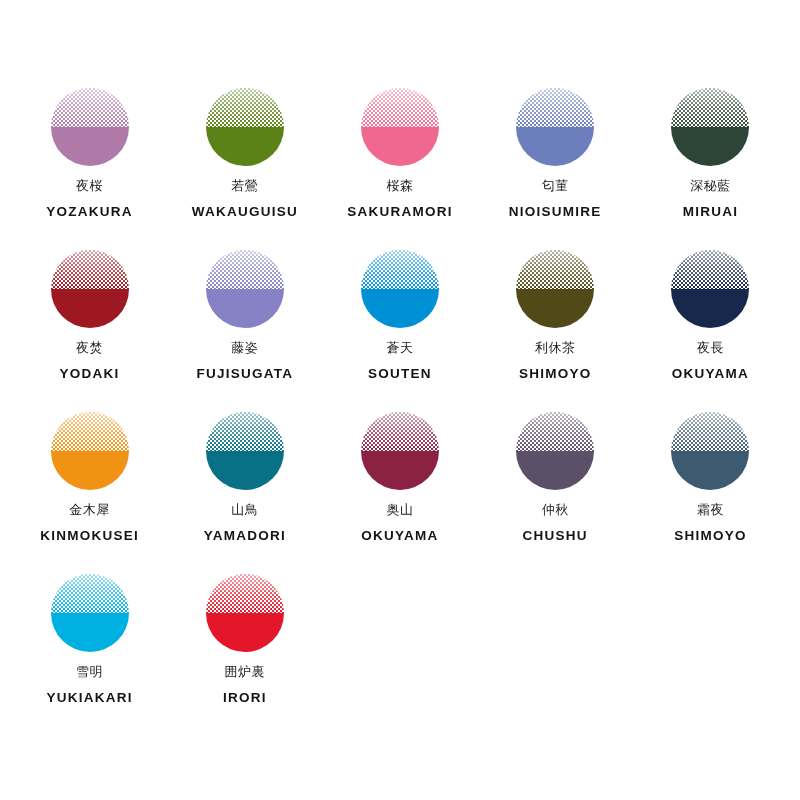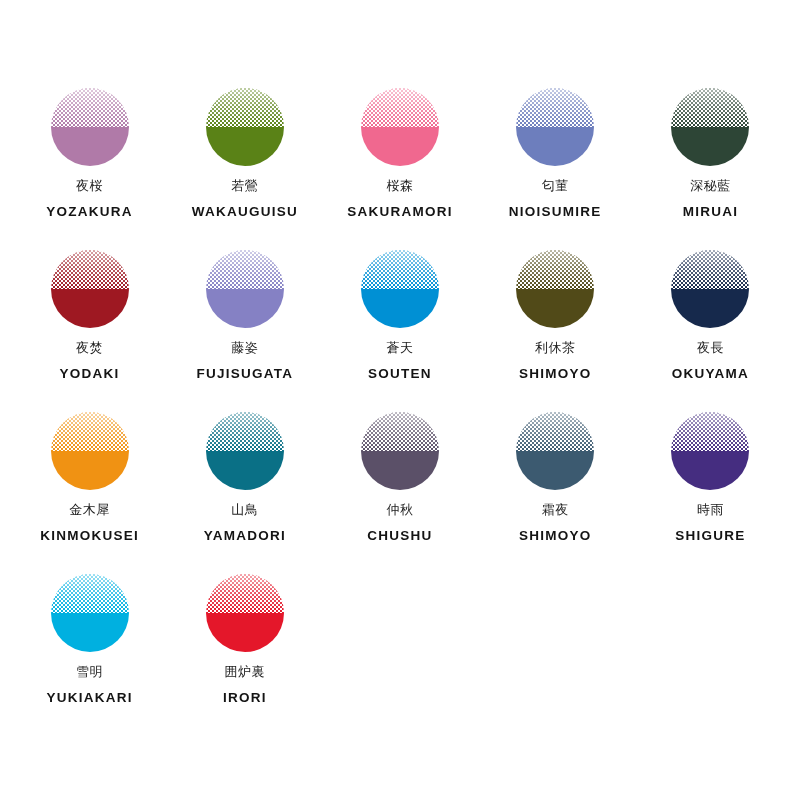--- a/index.html
+++ b/index.html
@@ -230,20 +230,32 @@
             <div class="tex a"></div>
             <div class="fade"></div>
           </div>
           <div class="solid" style="background: rgb(10, 112, 134);"></div>
           <div class="seam"></div>
         </div>
         <div class="jp">山鳥</div>
         <div class="rom">YAMADORI</div>
       </div>
       <div class="swatch">
+        <div class="disc" style="color: rgb(140, 34, 67);">
+          <div class="mesh">
+            <div class="tex a"></div>
+            <div class="fade"></div>
+          </div>
+          <div class="solid" style="background: rgb(140, 34, 67);"></div>
+          <div class="seam"></div>
+        </div>
+        <div class="jp">奥山</div>
+        <div class="rom">OKUYAMA</div>
+      </div>
+      <div class="swatch">
         <div class="disc" style="color: rgb(91, 80, 104);">
           <div class="mesh">
             <div class="tex a"></div>
             <div class="fade"></div>
           </div>
           <div class="solid" style="background: rgb(91, 80, 104);"></div>
           <div class="seam"></div>
         </div>
         <div class="jp">仲秋</div>
         <div class="rom">CHUSHU</div>
@@ -252,32 +264,20 @@
         <div class="disc" style="color: rgb(60, 90, 112);">
           <div class="mesh">
             <div class="tex a"></div>
             <div class="fade"></div>
           </div>
           <div class="solid" style="background: rgb(60, 90, 112);"></div>
           <div class="seam"></div>
         </div>
         <div class="jp">霜夜</div>
         <div class="rom">SHIMOYO</div>
-      </div>
-      <div class="swatch">
-        <div class="disc" style="color: rgb(69, 45, 128);">
-          <div class="mesh">
-            <div class="tex a"></div>
-            <div class="fade"></div>
-          </div>
-          <div class="solid" style="background: rgb(69, 45, 128);"></div>
-          <div class="seam"></div>
-        </div>
-        <div class="jp">時雨</div>
-        <div class="rom">SHIGURE</div>
       </div>
       <div class="swatch">
         <div class="disc" style="color: rgb(0, 176, 224);">
           <div class="mesh">
             <div class="tex a"></div>
             <div class="fade"></div>
           </div>
           <div class="solid" style="background: rgb(0, 176, 224);"></div>
           <div class="seam"></div>
         </div>

